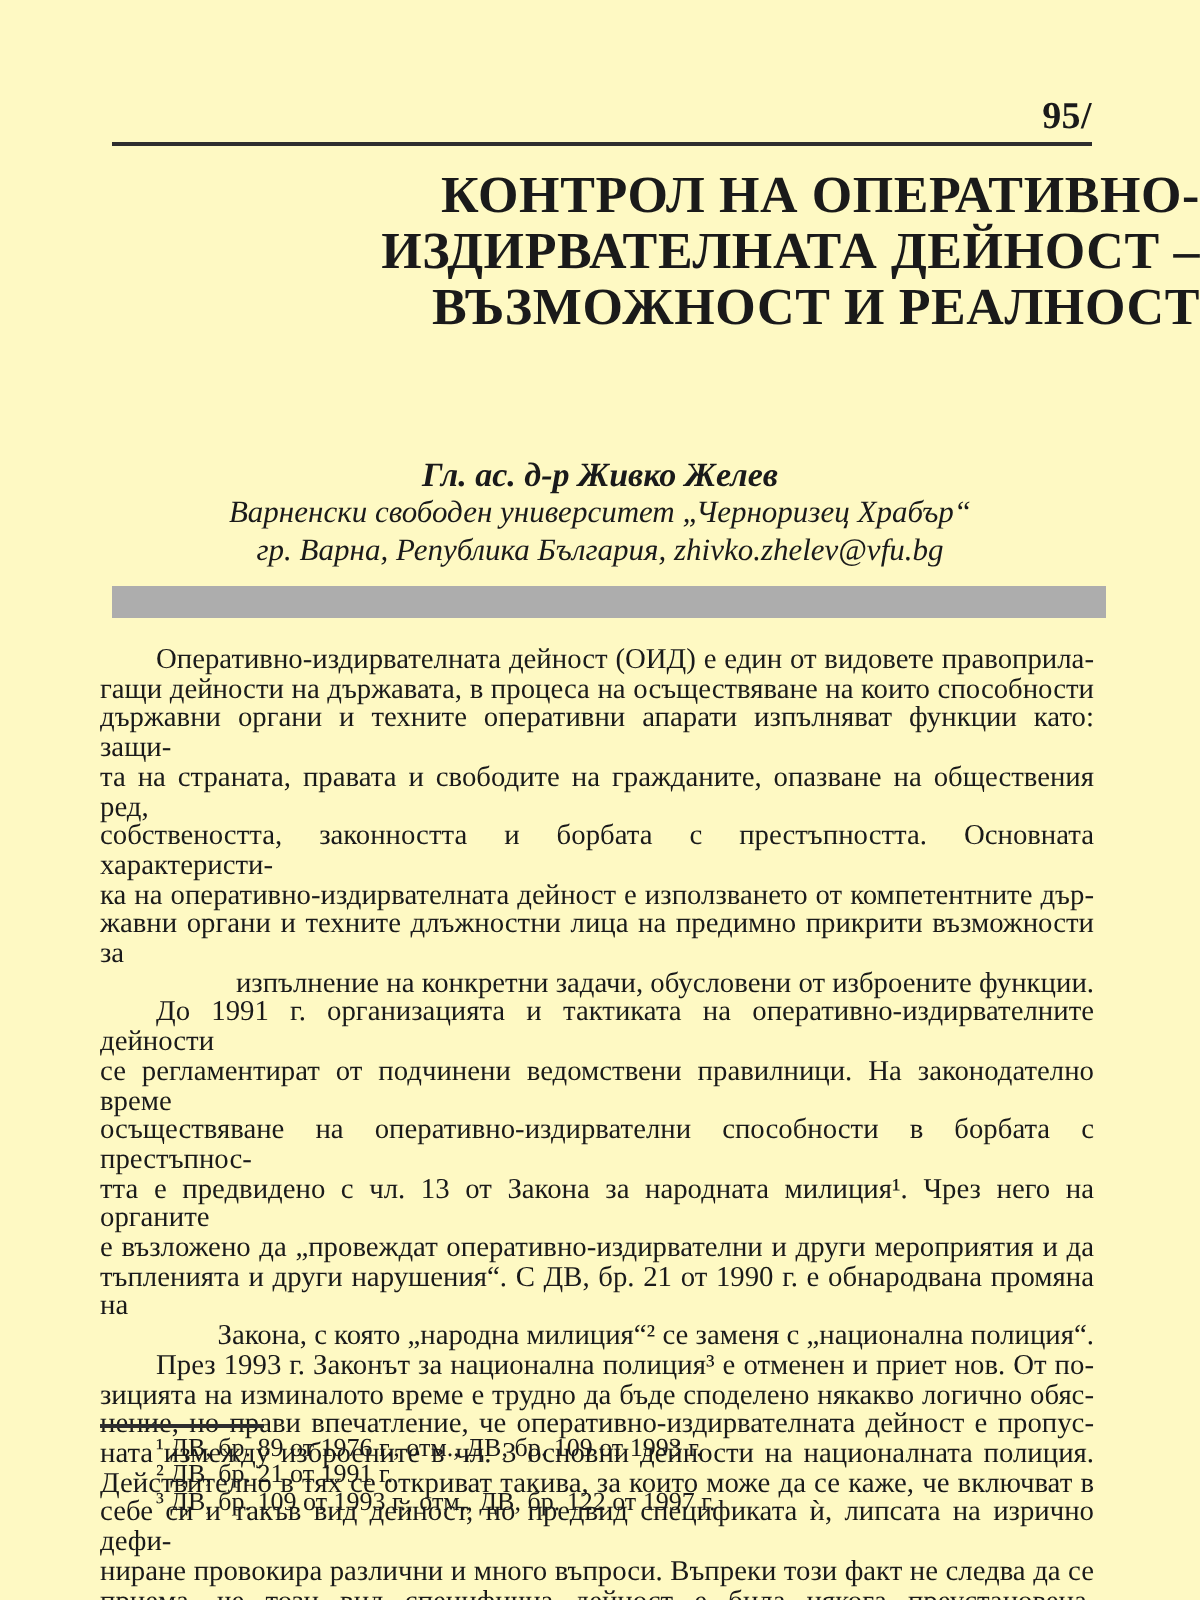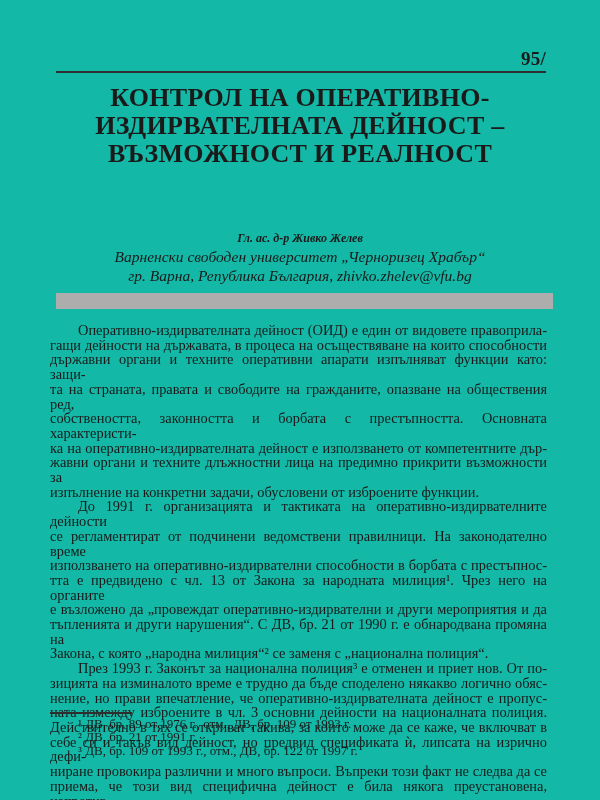--- a/index.html
+++ b/index.html
@@ -2,52 +2,52 @@
 <html lang="bg" style="--bar: #adadad; --rule: #2e2e2e; --text: #1a1a1a;"><head>
 <meta charset="utf-8">
 <style>
   :root{
     --bar:#adadad;
     --rule:#2e2e2e;
     --text:#1a1a1a;
   }
   html,body{margin:0;padding:0;background:#ffffff;}
   .page{
-    position:relative;width:600px;height:800px;background:#14b8a6;
+    position:relative;width:600px;height:800px;background:#fef9c3;
     font-family:"Liberation Serif","DejaVu Serif",serif;color:var(--text);
     overflow:hidden;
   }
   .pagenum{
     position:absolute;top:48px;right:54px;
     font-size:19px;font-weight:bold;letter-spacing:0.2px;
   }
   .head-rule{
     position:absolute;left:56px;top:71px;width:490px;height:2px;
     background:var(--rule);
   }
   .title{
-    position:absolute;left:0;top:84px;width:600px;text-align:center;
+    position:absolute;left:0;top:84px;width:600px;text-align:right;
     font-size:26px;font-weight:bold;line-height:28px;letter-spacing:0.3px;
   }
   .byline{
     position:absolute;left:0;top:228px;width:600px;text-align:center;
     font-style:italic;font-size:15.5px;line-height:18.5px;
   }
-  .byline .name{font-size:12px;font-weight:bold;line-height:20px;}
+  .byline .name{font-size:17px;font-weight:bold;line-height:20px;}
   .divider-bar{
     position:absolute;left:56px;top:293px;width:497px;height:16px;
     background:var(--bar);
   }
   .body-text{
     position:absolute;left:50px;top:323px;width:497px;
     font-size:14.4px;line-height:14.7px;
   }
   .line{min-height:14.7px;}
   .jl{text-align:justify;text-align-last:justify;}
-  .ll{text-align:left;}
+  .ll{text-align:right;}
   .ind{text-indent:28px;}
   .fn-rule{
     position:absolute;left:50px;top:712px;width:82px;height:2px;
     background:var(--rule);
   }
   .footnotes{
     position:absolute;left:50px;top:717px;width:497px;
     font-size:13px;line-height:13.3px;font-family:Liberation Serif, serif;
   }
   .fn{text-indent:28px;}
@@ -81,21 +81,21 @@
       <div class="line jl">държавни органи и техните оперативни апарати изпълняват функции като: защи-</div>
       <div class="line jl">та на страната, правата и свободите на гражданите, опазване на обществения ред,</div>
       <div class="line jl">собствеността, законността и борбата с престъпността. Основната характеристи-</div>
       <div class="line jl">ка на оперативно-издирвателната дейност е използването от компетентните дър-</div>
       <div class="line jl">жавни органи и техните длъжностни лица на предимно прикрити възможности за</div>
       <div class="line ll">изпълнение на конкретни задачи, обусловени от изброените функции.</div>
     </div>
     <div class="para">
       <div class="line jl ind">До 1991 г. организацията и тактиката на оперативно-издирвателните дейности</div>
       <div class="line jl">се регламентират от подчинени ведомствени правилници. На законодателно време</div>
-      <div class="line jl">използването на оперативно-издирвателни способности в борбата с престъпнос-</div>
+      <div class="line jl">осъществяване на оперативно-издирвателни способности в борбата с престъпнос-</div>
       <div class="line jl">тта е предвидено с чл. 13 от Закона за народната милиция¹. Чрез него на органите</div>
       <div class="line jl">е възложено да „провеждат оперативно-издирвателни и други мероприятия и да</div>
       <div class="line jl">тъпленията и други нарушения“. С ДВ, бр. 21 от 1990 г. е обнародвана промяна на</div>
       <div class="line ll">Закона, с която „народна милиция“² се заменя с „национална полиция“.</div>
     </div>
     <div class="para">
       <div class="line jl ind">През 1993 г. Законът за национална полиция³ е отменен и приет нов. От по-</div>
       <div class="line jl">зицията на изминалото време е трудно да бъде споделено някакво логично обяс-</div>
       <div class="line jl">нение, но прави впечатление, че оперативно-издирвателната дейност е пропус-</div>
       <div class="line jl">ната измежду изброените в чл. 3 основни дейности на националната полиция.</div>

